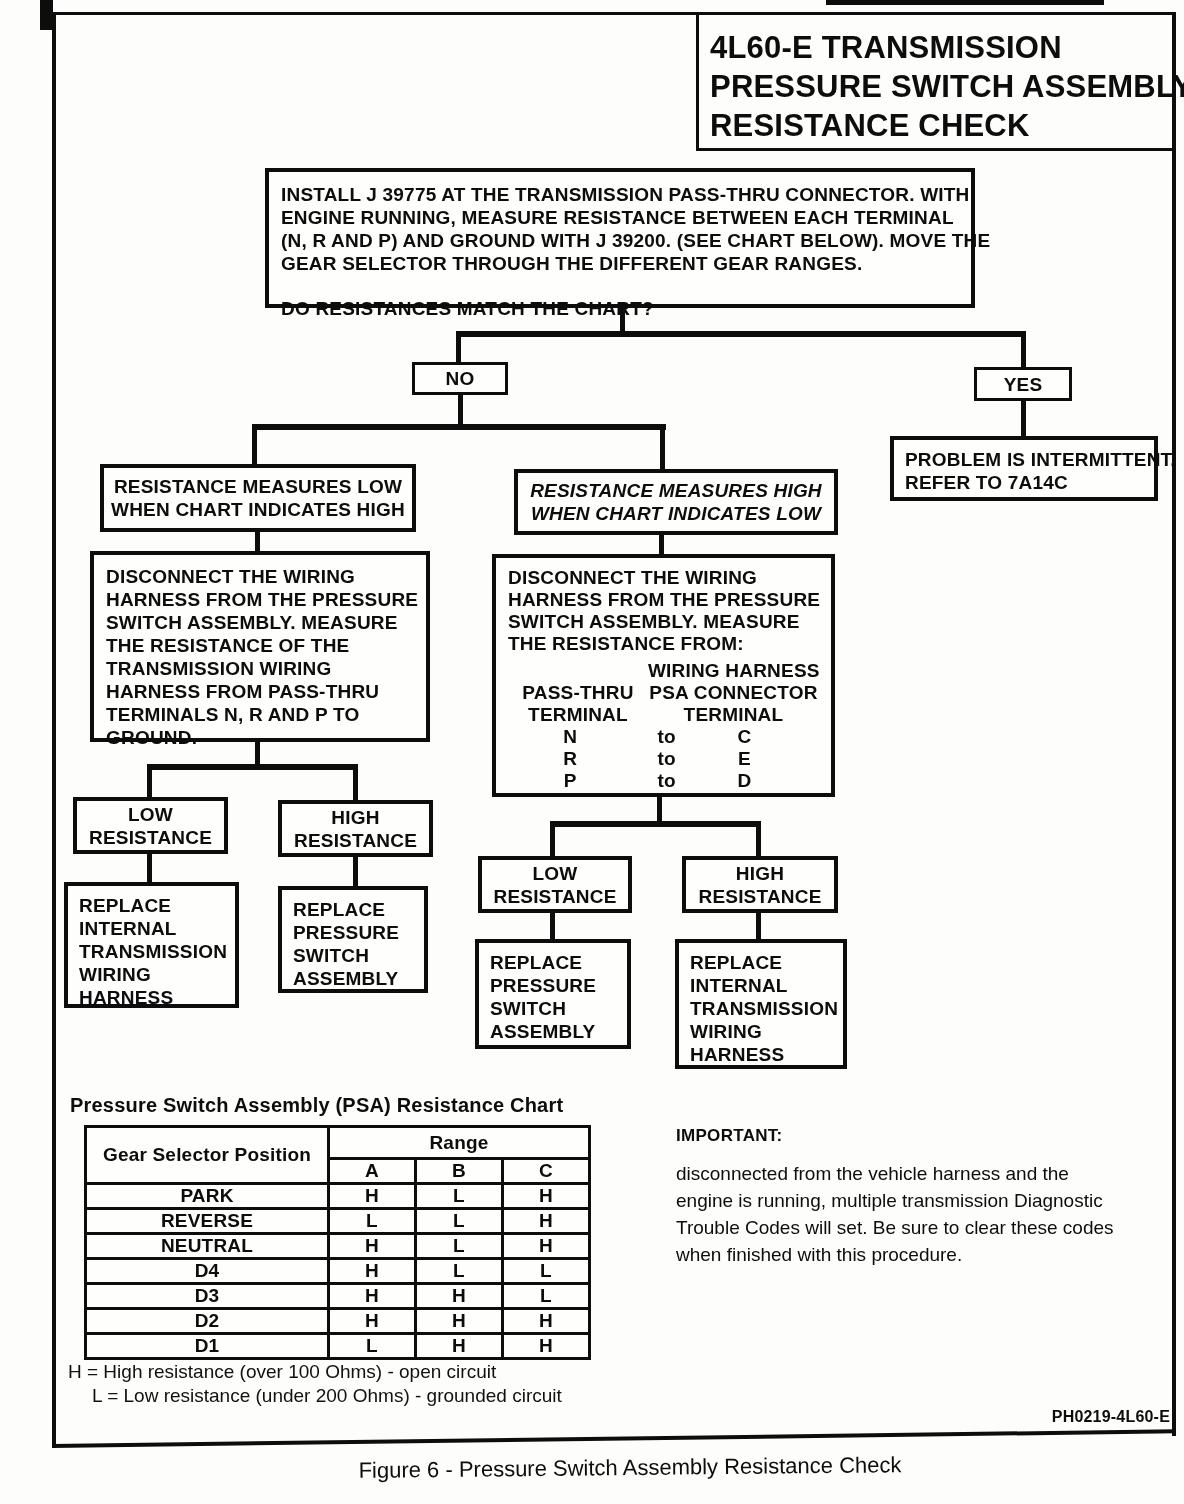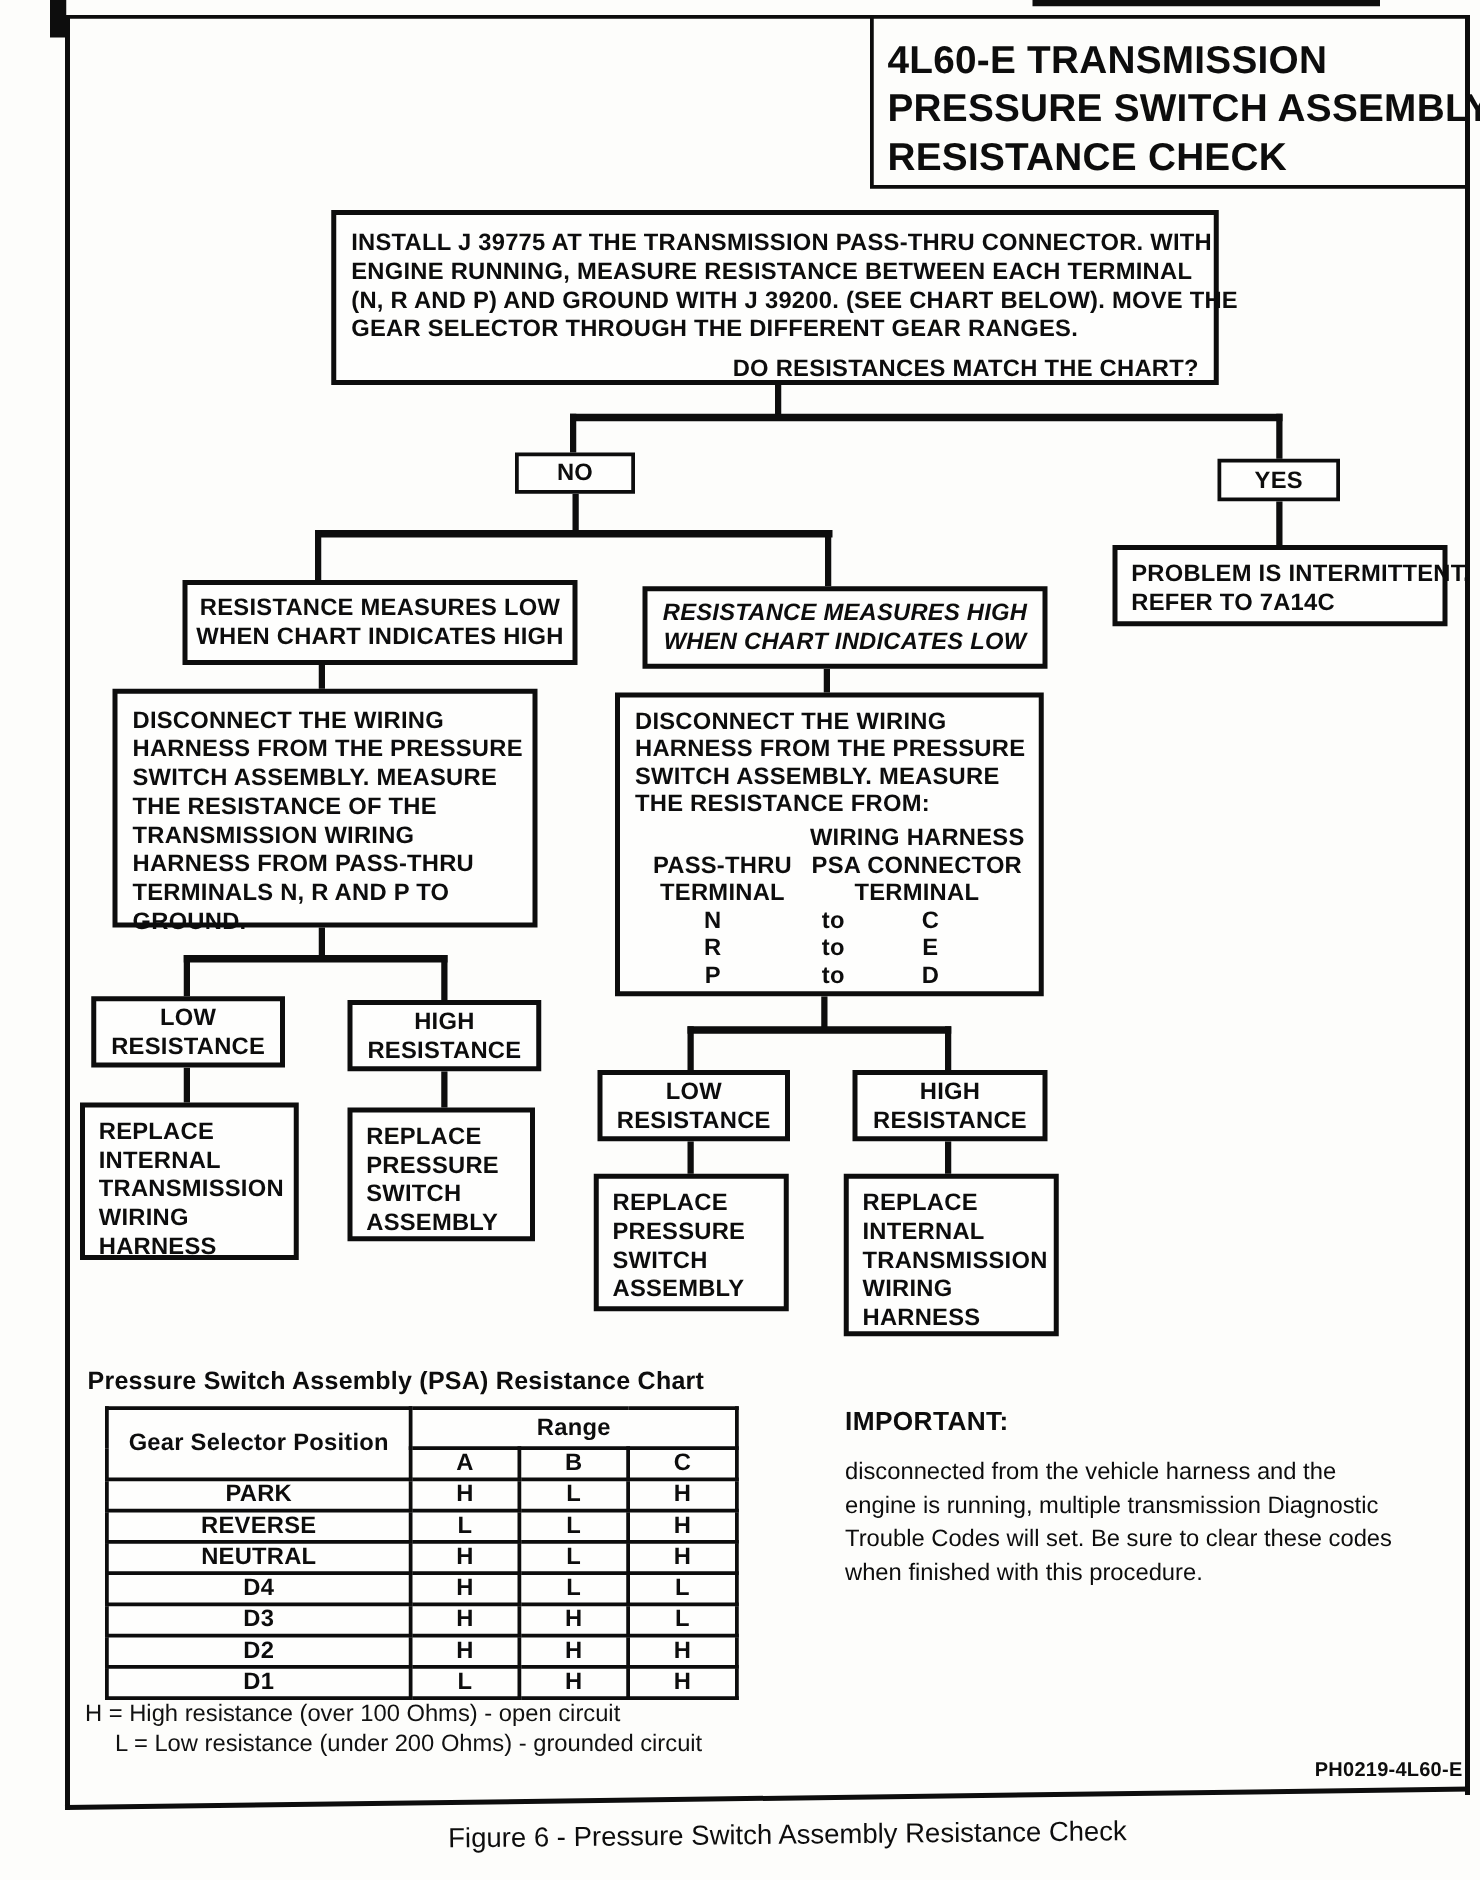--- a/index.html
+++ b/index.html
@@ -9,37 +9,37 @@
     font-family:"Liberation Sans", sans-serif; font-weight:700;
   }
   .line { position:absolute; background:#0d0d0d; }
   .box  { position:absolute; box-sizing:border-box; border:4px solid #0d0d0d; background:#fefefd; }
   .thin { border-width:3px; }
   .center { display:flex; flex-direction:column; align-items:center; justify-content:center; text-align:center; }
   .leftal { padding:8px 11px; text-align:left; }
   .flowtext { font-size:19px; line-height:23px; letter-spacing:0.2px; }
   .lines > div { white-space:nowrap; }
   .title-block { position:absolute; left:710px; top:28px; font-size:31px; line-height:39px; letter-spacing:0.2px; }
-  .question { text-align:right; margin-top:9px; }
+  .question { text-align:left; margin-top:22px; }
   .psa-map-head { display:flex; margin-top:5px; }
   .psa-map-head .colL { width:45%; display:flex; flex-direction:column; justify-content:flex-end; text-align:center; }
   .psa-map-head .colR { width:55%; text-align:center; }
   .psa-map-row { display:flex; margin-top:0px; }
   .psa-map-row span { display:block; text-align:center; }
   .psa-map-row .c1 { width:40%; } .psa-map-row .c2 { width:22%; } .psa-map-row .c3 { width:28%; }
   table.psa { position:absolute; left:84px; top:1125px; border-collapse:collapse; table-layout:fixed; background:#fefefd; }
   table.psa td { border:3px solid #0d0d0d; font-size:19px; text-align:center; padding:0; letter-spacing:0.2px; }
   td.gsp { width:240px; font-size:20px; }
   td.rc { width:84px; }
   tr.range-row td { height:29px; } tr.abc-row td { height:20px; } tr.data-row td { height:22px; }
   .chart-heading { position:absolute; left:70px; top:1094px; font-size:20px; letter-spacing:0.2px; }
   .notes { position:absolute; left:68px; top:1360px; font-weight:400; font-size:19px; line-height:24px; color:#111; }
   .notes > div:nth-child(n+2) { padding-left:24px; }
   .important { position:absolute; left:676px; top:1126px; width:492px; }
-  .important .imp-label { font-size:21px; font-weight:700; letter-spacing:0.3px; }
+  .important .imp-label { font-size:17px; font-weight:700; letter-spacing:0.3px; }
   .important .imp-body { margin-top:14px; font-weight:400; font-size:19px; line-height:27px; }
   .doc-code { position:absolute; left:1000px; top:1408px; width:170px; text-align:right; font-size:16px; letter-spacing:0.2px; }
   .caption { position:absolute; left:330px; top:1455px; width:600px; text-align:center; font-weight:400; font-size:22px; transform:rotate(-0.6deg); }
 </style>
 </head>
 <body>
 
 <div class="page">
 
   <div class="line" style="left:826px;top:0;width:278px;height:5px;"></div>
@@ -97,21 +97,21 @@
   </div>
   <div class="box thin center flowtext" style="left:974px;top:367px;width:98px;height:34px;">
     <span>YES</span>
   </div>
 
   <div class="box flowtext leftal lines" style="left:890px;top:436px;width:268px;height:65px;">
       <div>PROBLEM IS INTERMITTENT.</div>
       <div>REFER TO 7A14C</div>
     </div>
 
-  <div class="box center flowtext lines" style="left:100px;top:464px;width:316px;height:68px;margin-left:46px;">
+  <div class="box center flowtext lines" style="left:100px;top:464px;width:316px;height:68px;">
       <div>RESISTANCE MEASURES LOW</div>
       <div>WHEN CHART INDICATES HIGH</div>
     </div>
   <div class="box center flowtext lines" style="left:514px;top:469px;width:324px;height:66px;font-style:italic;">
       <div>RESISTANCE MEASURES HIGH</div>
       <div>WHEN CHART INDICATES LOW</div>
     </div>
 
   <div class="box flowtext leftal lines" style="left:90px;top:551px;width:340px;height:191px;padding:10px 12px;">
       <div>DISCONNECT THE WIRING</div>

